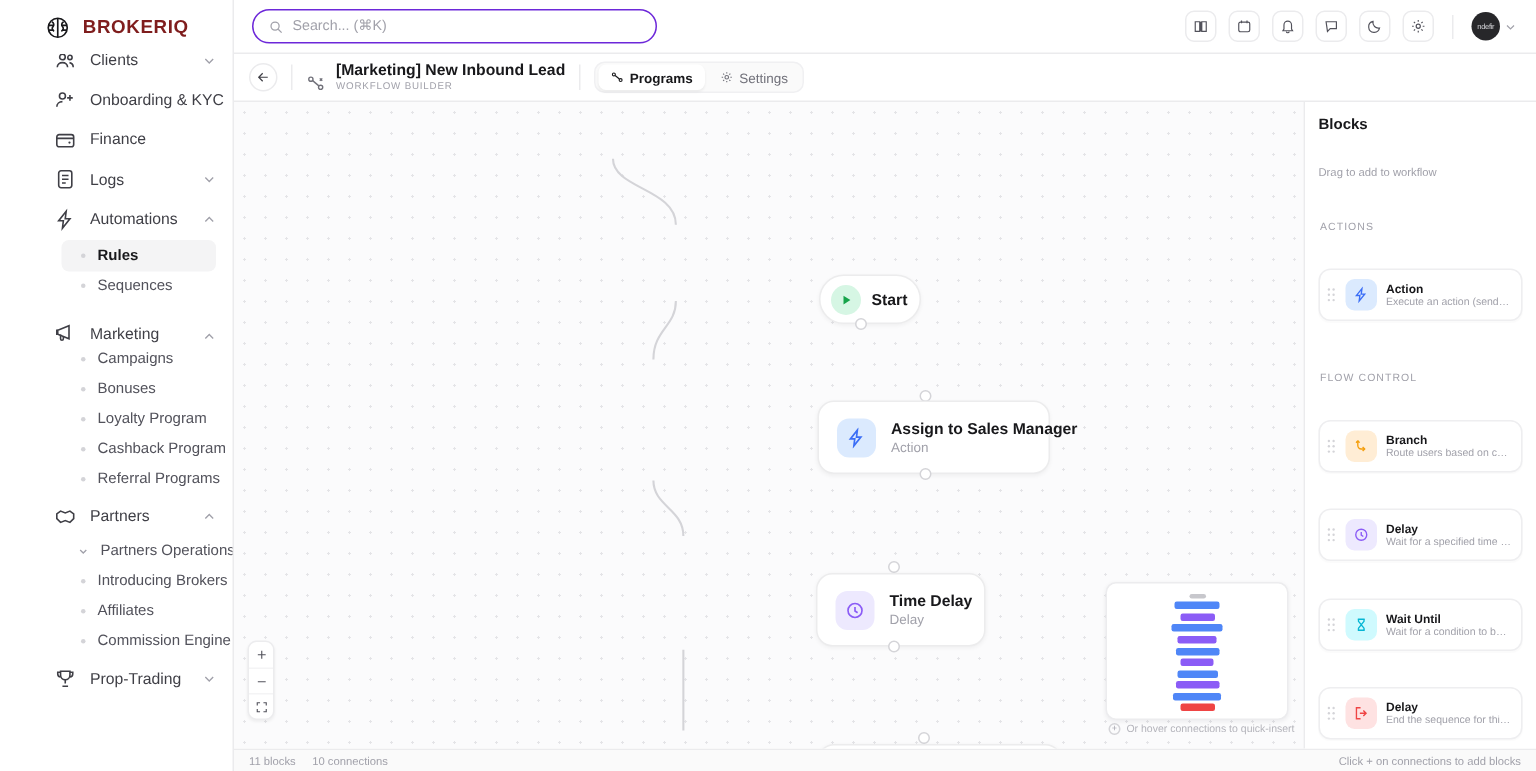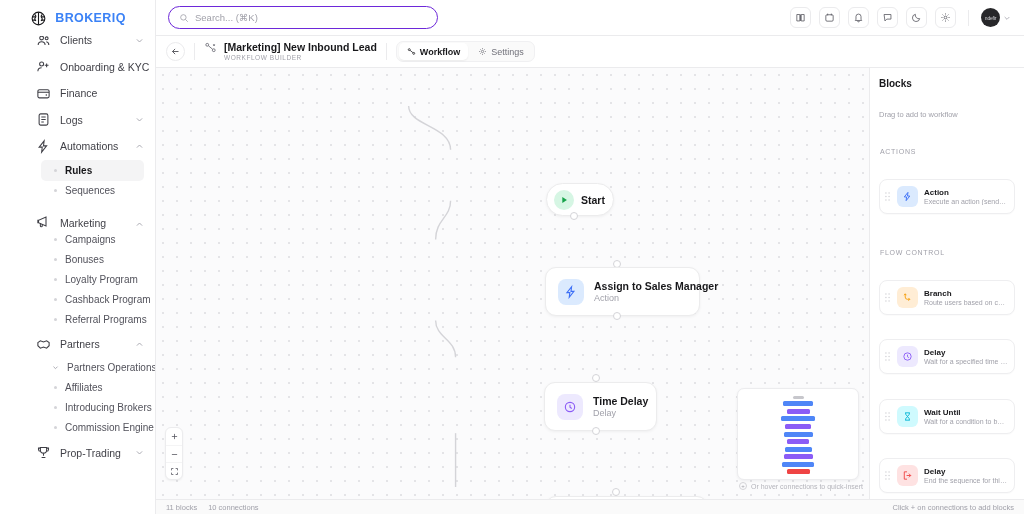--- a/index.html
+++ b/index.html
@@ -19,21 +19,21 @@
     border-right: 1px solid #ebebed;
     position: relative;
     display: flex; flex-direction: column;
   }
   .brand {
     height: 36px; display: flex; align-items: center; justify-content: center;
     gap: 7px; flex: none;
   }
   .brand-mark { width: 19px; height: 19px; display: block; }
   .brand-text {
-    font-size: 12.5px; font-weight: bold; letter-spacing: .4px; color: #3b82f6;
+    font-size: 12.5px; font-weight: bold; letter-spacing: .4px; color: #7f1d1d;
   }
   .nav {
     flex: 1; overflow: hidden; padding-top: 0px; position: relative; margin-left: 24px;
   }
   .nav-scroll { margin-top: -9px; }
   .nav-row {
     display: flex; align-items: center; height: 26.5px;
     padding: 0 11px 0 12px; gap: 9px; cursor: pointer; position: relative;
   }
   .nav-row .ico { width: 15px; height: 15px; flex: none; color: #3f3f46; }
@@ -110,21 +110,21 @@
     height: 32px; background: #fff; border-bottom: 1px solid #ebebed;
     display: flex; align-items: center; padding: 0 13px 0 10px; gap: 9px; flex: none;
   }
   .back-btn {
     width: 19px; height: 19px; border: 1px solid #ebebed; border-radius: 50%;
     display: flex; align-items: center; justify-content: center; color: #3f3f46;
     cursor: pointer; flex: none;
   }
   .back-btn svg { display: block; width: 9px; height: 9px; }
   .hdiv { width: 1px; height: 17px; background: #ebebed; flex: none; }
-  .crumb { display: flex; align-items: flex-start; gap: 7px; }
+  .crumb { display: flex; align-items: flex-end; gap: 7px; }
   .crumb .wf-ico { width: 13px; height: 13px; color: #71717a; flex: none; }
   .crumb .wf-ico svg { display: block; width: 13px; height: 13px; }
   .crumb-title { font-size: 10.5px; font-weight: bold; color: #18181b; line-height: 12px; white-space: nowrap; }
   .crumb-sub { font-size: 6.5px; color: #a1a1aa; letter-spacing: .55px; line-height: 9px; }
   .tabs {
     display: flex; align-items: center; gap: 2px; background: #fafafa;
     border: 1px solid #f0f0f2; border-radius: 7px; padding: 2px; height: 21px;
   }
   .tab {
     display: flex; align-items: center; gap: 4px; height: 17px;
@@ -410,25 +410,25 @@
         <div class="sub-row">
           <span class="dash">
             <svg viewBox="0 0 24 24" fill="none" stroke="currentColor" stroke-width="3">
                 <path d="M5 9l7 7 7-7"></path>
               </svg>
           </span>
           <span class="sub-label">Partners Operations</span>
         </div>
         <div class="sub-row">
           <span class="dot"></span>
+          <span class="sub-label">Introducing Brokers</span>
+        </div>
+        <div class="sub-row">
+          <span class="dot"></span>
           <span class="sub-label">Affiliates</span>
-        </div>
-        <div class="sub-row">
-          <span class="dot"></span>
-          <span class="sub-label">Introducing Brokers</span>
         </div>
         <div class="sub-row">
           <span class="dot"></span>
           <span class="sub-label">Commission Engine</span>
         </div>
 
         <div class="nav-row" style="margin-top:2px;">
           <span class="ico">
             <svg viewBox="0 0 24 24" fill="none" stroke="currentColor" stroke-width="1.7">
                 <path d="M7 4h10v4a5 5 0 01-10 0z"></path>
@@ -533,21 +533,21 @@
       <div class="hdiv"></div>
       <div class="tabs">
         <div class="tab active">
           <span class="ico">
             <svg viewBox="0 0 24 24" fill="none" stroke="currentColor" stroke-width="2">
                 <circle cx="6" cy="7" r="2.6"></circle>
                 <circle cx="18" cy="17" r="2.6"></circle>
                 <path d="M8.2 8.8l7.6 6.4"></path>
               </svg>
           </span>
-          <span>Workflow</span>
+          <span>Programs</span>
         </div>
         <div class="tab">
           <span class="ico">
             <svg viewBox="0 0 24 24" fill="none" stroke="currentColor" stroke-width="2">
                 <circle cx="12" cy="12" r="3.2"></circle>
                 <path d="M12 3v2.5M12 18.5V21M3 12h2.5M18.5 12H21M5.6 5.6l1.8 1.8M16.6 16.6l1.8 1.8M18.4 5.6l-1.8 1.8M7.4 16.6l-1.8 1.8"></path>
               </svg>
           </span>
           <span>Settings</span>
         </div>

